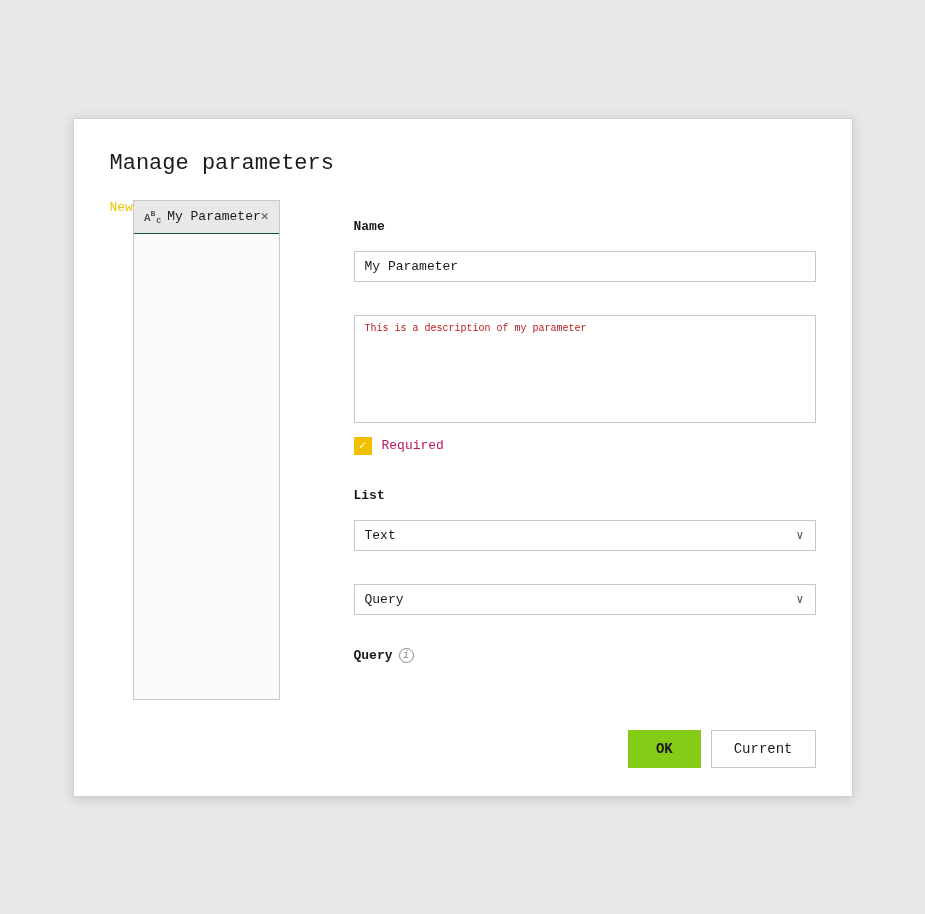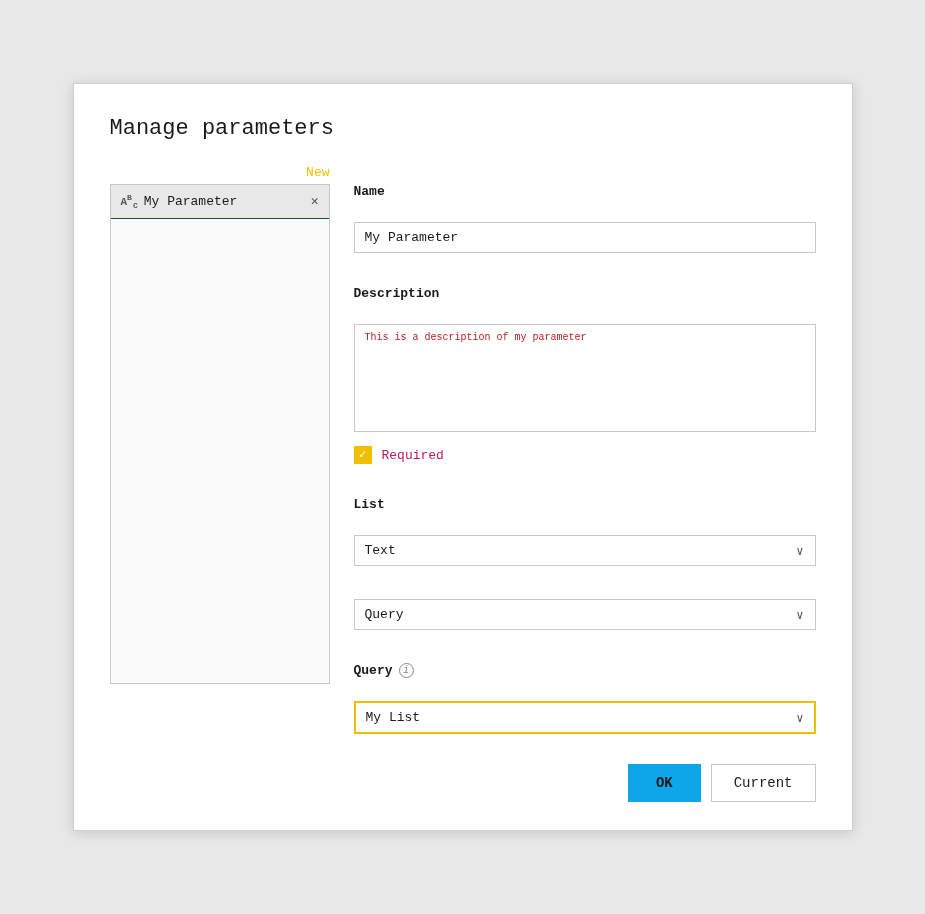--- a/index.html
+++ b/index.html
@@ -38,21 +38,21 @@
     .dialog-body {
       display: flex;
       gap: 24px;
     }
 
     
     .left-panel {
       width: 220px;
       flex-shrink: 0;
       display: flex;
-      flex-direction: column;
+      flex-direction: row;
     }
 
     .new-link {
       color: #f0c000;
       font-size: 13px;
       text-align: right;
       margin-bottom: 4px;
       cursor: pointer;
       text-decoration: none;
     }
@@ -102,21 +102,21 @@
     .right-panel {
       flex: 1;
       display: flex;
       flex-direction: column;
       gap: 14px;
     }
 
     .field-group {
       display: flex;
       flex-direction: column;
-      gap: 23px;
+      gap: 17px;
       margin-top: 19px;
     }
 
     .field-label {
       font-size: 13px;
       font-weight: 600;
       color: #1a1a1a;
     }
 
     .field-input {
@@ -240,21 +240,21 @@
 
     
     .dialog-footer {
       display: flex;
       justify-content: flex-end;
       gap: 10px;
       margin-top: 30px;
     }
 
     .btn-ok {
-      background: #0ea5e9;
+      background: #84cc16;
       color: #1a1a1a;
       border: none;
       padding: 10px 28px;
       font-size: 14px;
       font-weight: 600;
       cursor: pointer;
     }
 
     .btn-cancel {
       background: #fff;
@@ -287,21 +287,20 @@
     </div>
 
     <div class="right-panel">
 
       <div class="field-group">
         <label class="field-label">Name</label>
         <input class="field-input" type="text" value="My Parameter" style="">
       </div>
 
       <div class="field-group">
-        <label class="field-label">Description</label>
         <textarea class="field-textarea" style="">This is a description of my parameter</textarea>
       </div>
 
       <div class="required-row">
         <div class="checkbox-wrapper">
           <span class="checkbox-checkmark">✓</span>
         </div>
         <span class="required-label">Required</span>
       </div>
 
@@ -320,25 +319,20 @@
             <option>Query</option>
           </select>
         </div>
       </div>
 
       <div class="field-group">
         <div class="query-label-row">
           <label class="field-label">Query</label>
           <span class="info-icon">i</span>
         </div>
-        <div class="query-select-wrapper">
-          <select class="field-select">
-            <option>My List</option>
-          </select>
-        </div>
       </div>
 
 
     </div>
   </div>
 
   <div class="dialog-footer">
     <button class="btn-ok">OK</button>
     <button class="btn-cancel">Current</button>
   </div>

